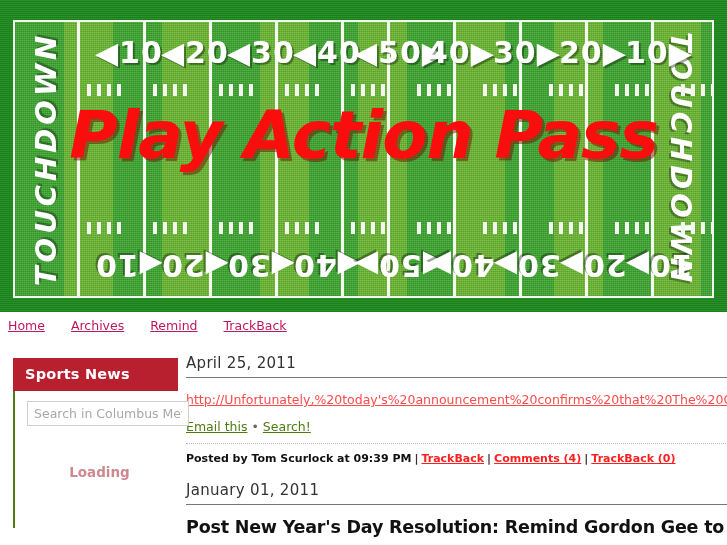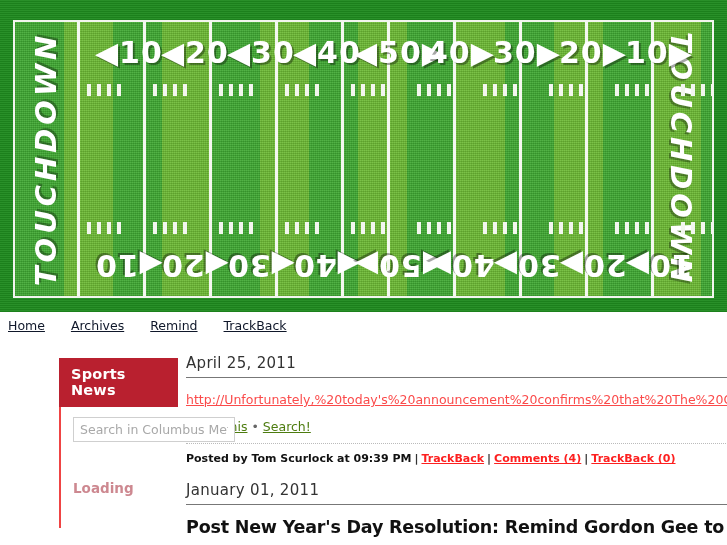--- a/index.html
+++ b/index.html
@@ -118,41 +118,40 @@
     z-index: 5;
   }
 
   
   #nav {
     height: 28px;
     padding: 6px 0 0 8px;
     font-size: 12.5px;
   }
   #nav a {
-    color: #0f172a;
+    color: #be185d;
     text-decoration: underline;
     margin-right: 26px;
     font-family: "DejaVu Sans", "Liberation Sans", sans-serif;
   }
 
   
   #wrap { display: flex; width: 727px; }
 
   
   #sidebar {
     width: 178px;
     flex: 0 0 178px;
     padding-left: 13px;
     padding-top: 18px;
   }
   #sidebar-module {
-    border-left: 2px solid #ef4444;
+    border-left: 2px solid #4d7c0f;
     min-height: 170px;
     position: relative;
-    margin-left: 46px;
   }
   #sidebar-title {
     background: #b9202f;
     color: #ffffff;
     font-size: 14.5px;
     font-weight: 700;
     padding: 8px 10px 9px 12px;
     margin-left: -2px;
     letter-spacing: .2px;
   }
@@ -163,21 +162,21 @@
     border: 1px solid #cfcfcf;
     background: #fff;
     font-size: 12.5px;
     color: #9a9a9a;
     padding: 0 6px;
     font-family: "DejaVu Sans", "Liberation Sans", sans-serif;
   }
   #search-input::placeholder { color: #a8a8a8; }
   #loading {
     margin-top: 38px;
-    text-align: left;
+    text-align: center;
     padding-right: 6px;
     color: #cd8890;
     font-size: 13.5px;
     font-weight: 700;
   }
 
   
   #main {
     flex: 1 1 auto;
     padding: 14px 0 0 8px;
@@ -395,20 +394,21 @@
         </div>
         <div class="hashgroup" style="left: 666px;">
           <i></i>
           <i></i>
           <i></i>
           <i></i>
         </div>
       </div>
   </div>
 
+  <div id="bannertitle">Play Action Pass</div>
 </div>
 
 <div id="nav">
   <a href="#">Home</a><a href="#">Archives</a><a href="#">Remind</a><a href="#">TrackBack</a>
 </div>
 
 <div id="wrap">
 
   <div id="sidebar">
     <div id="sidebar-module">

